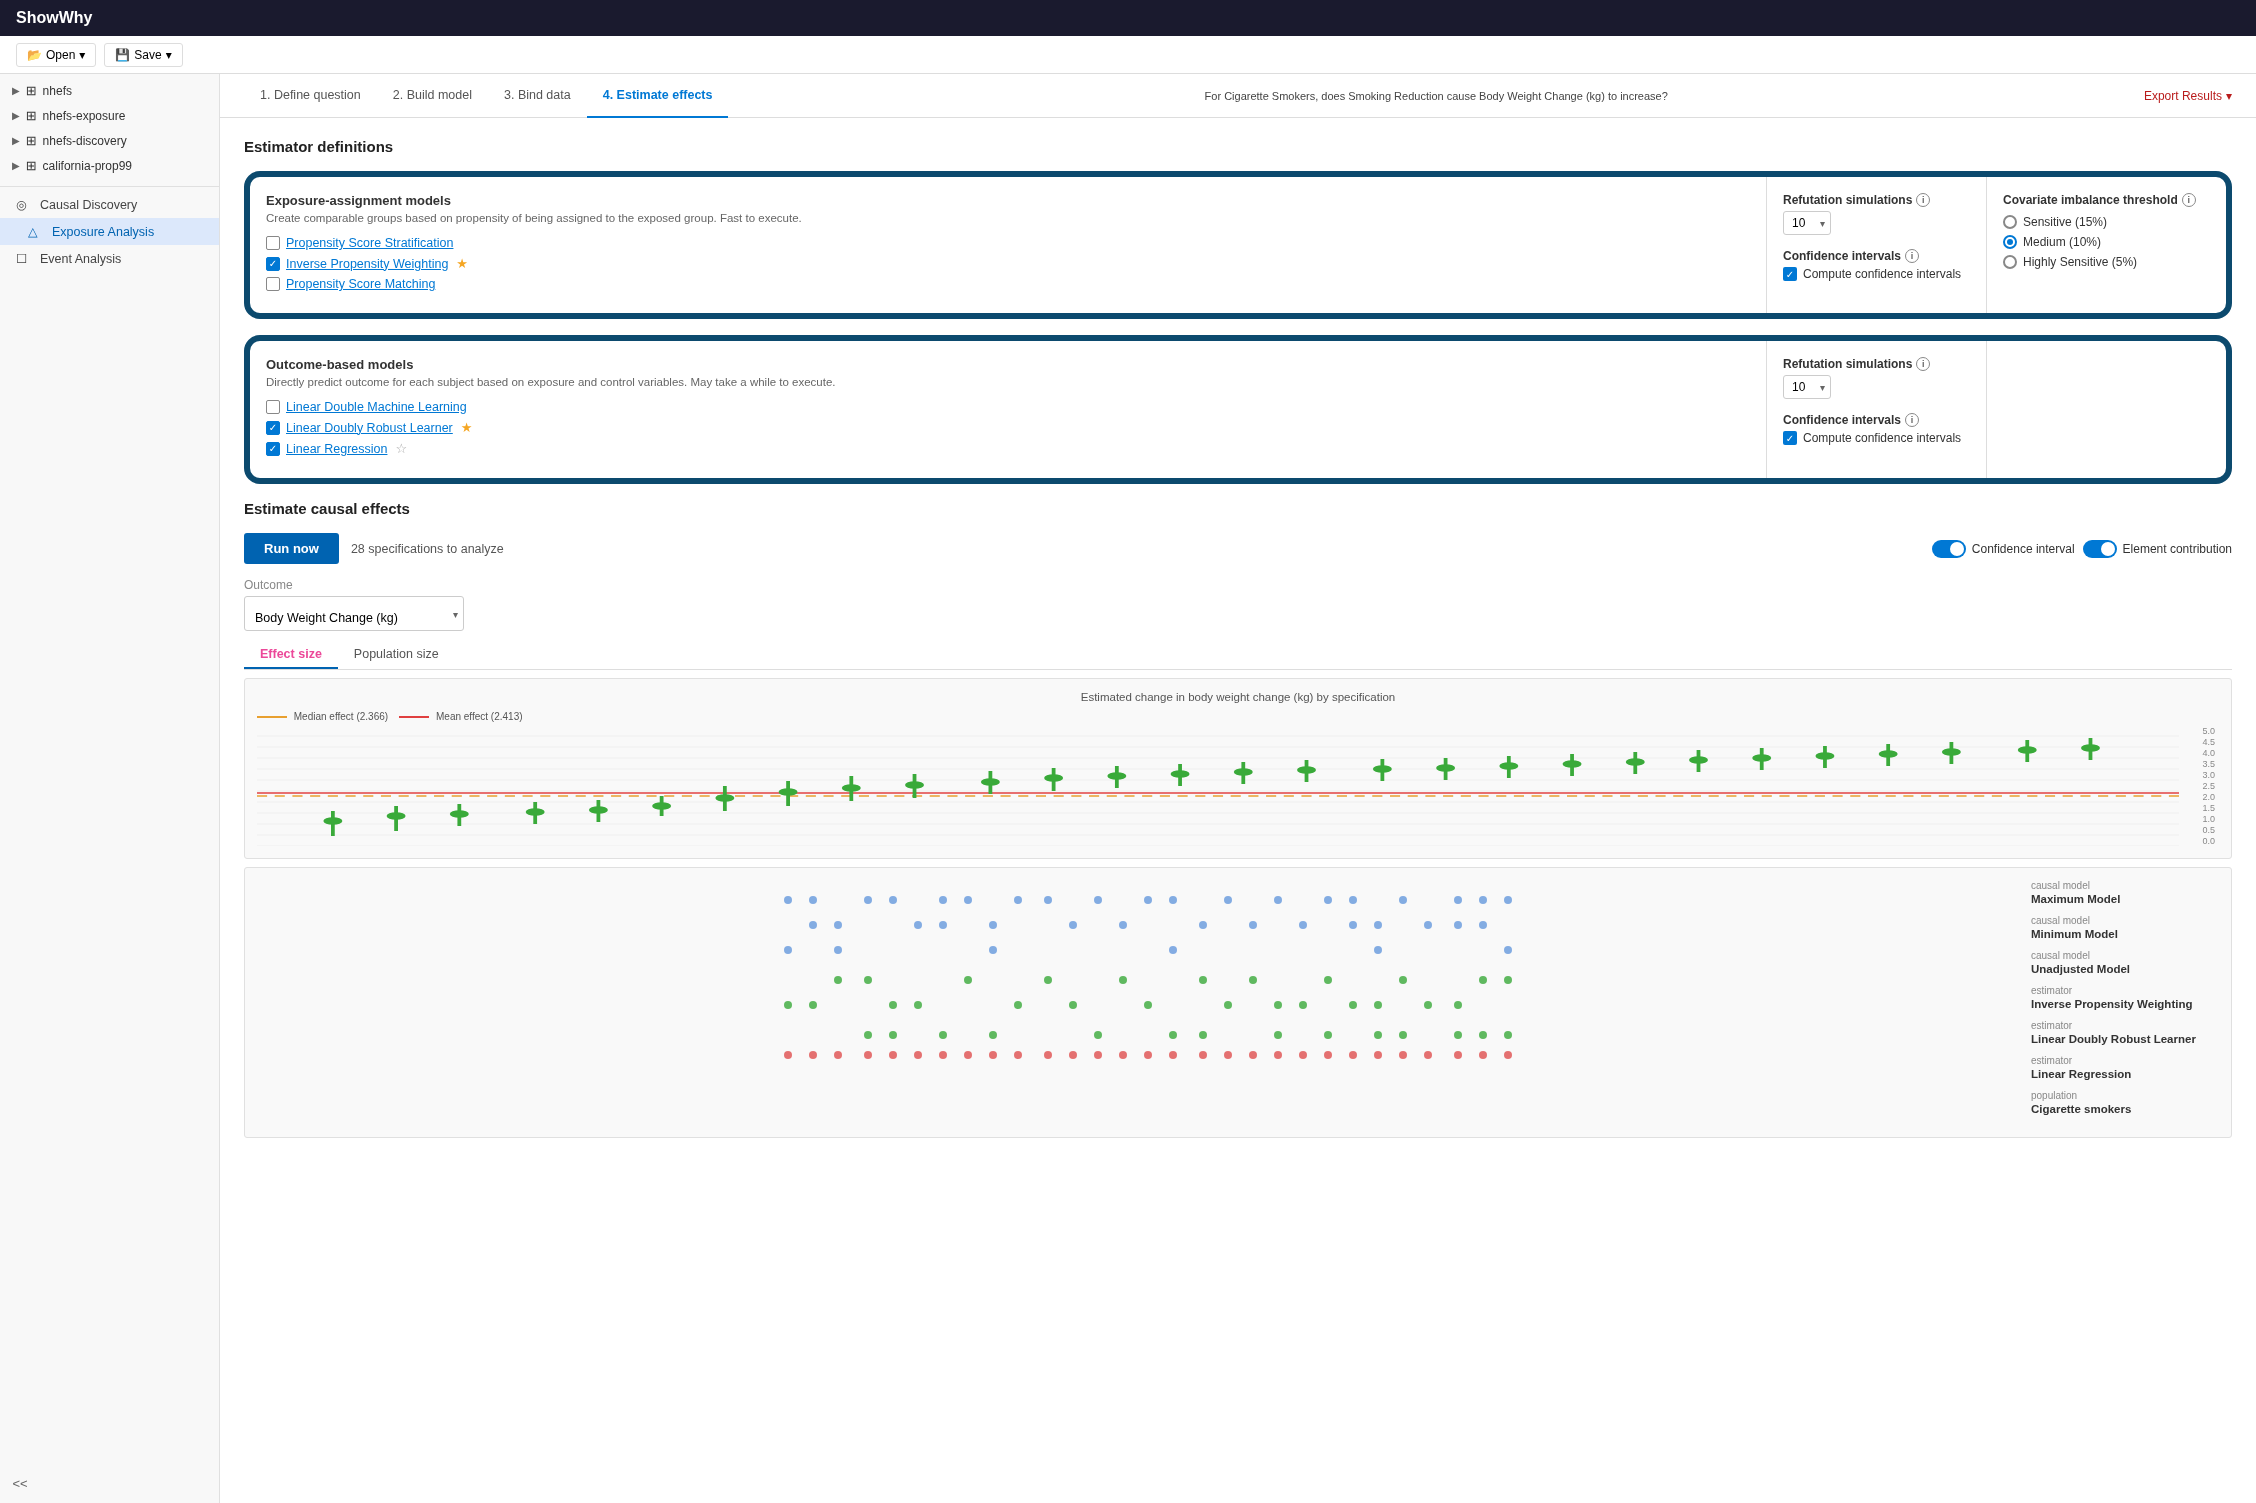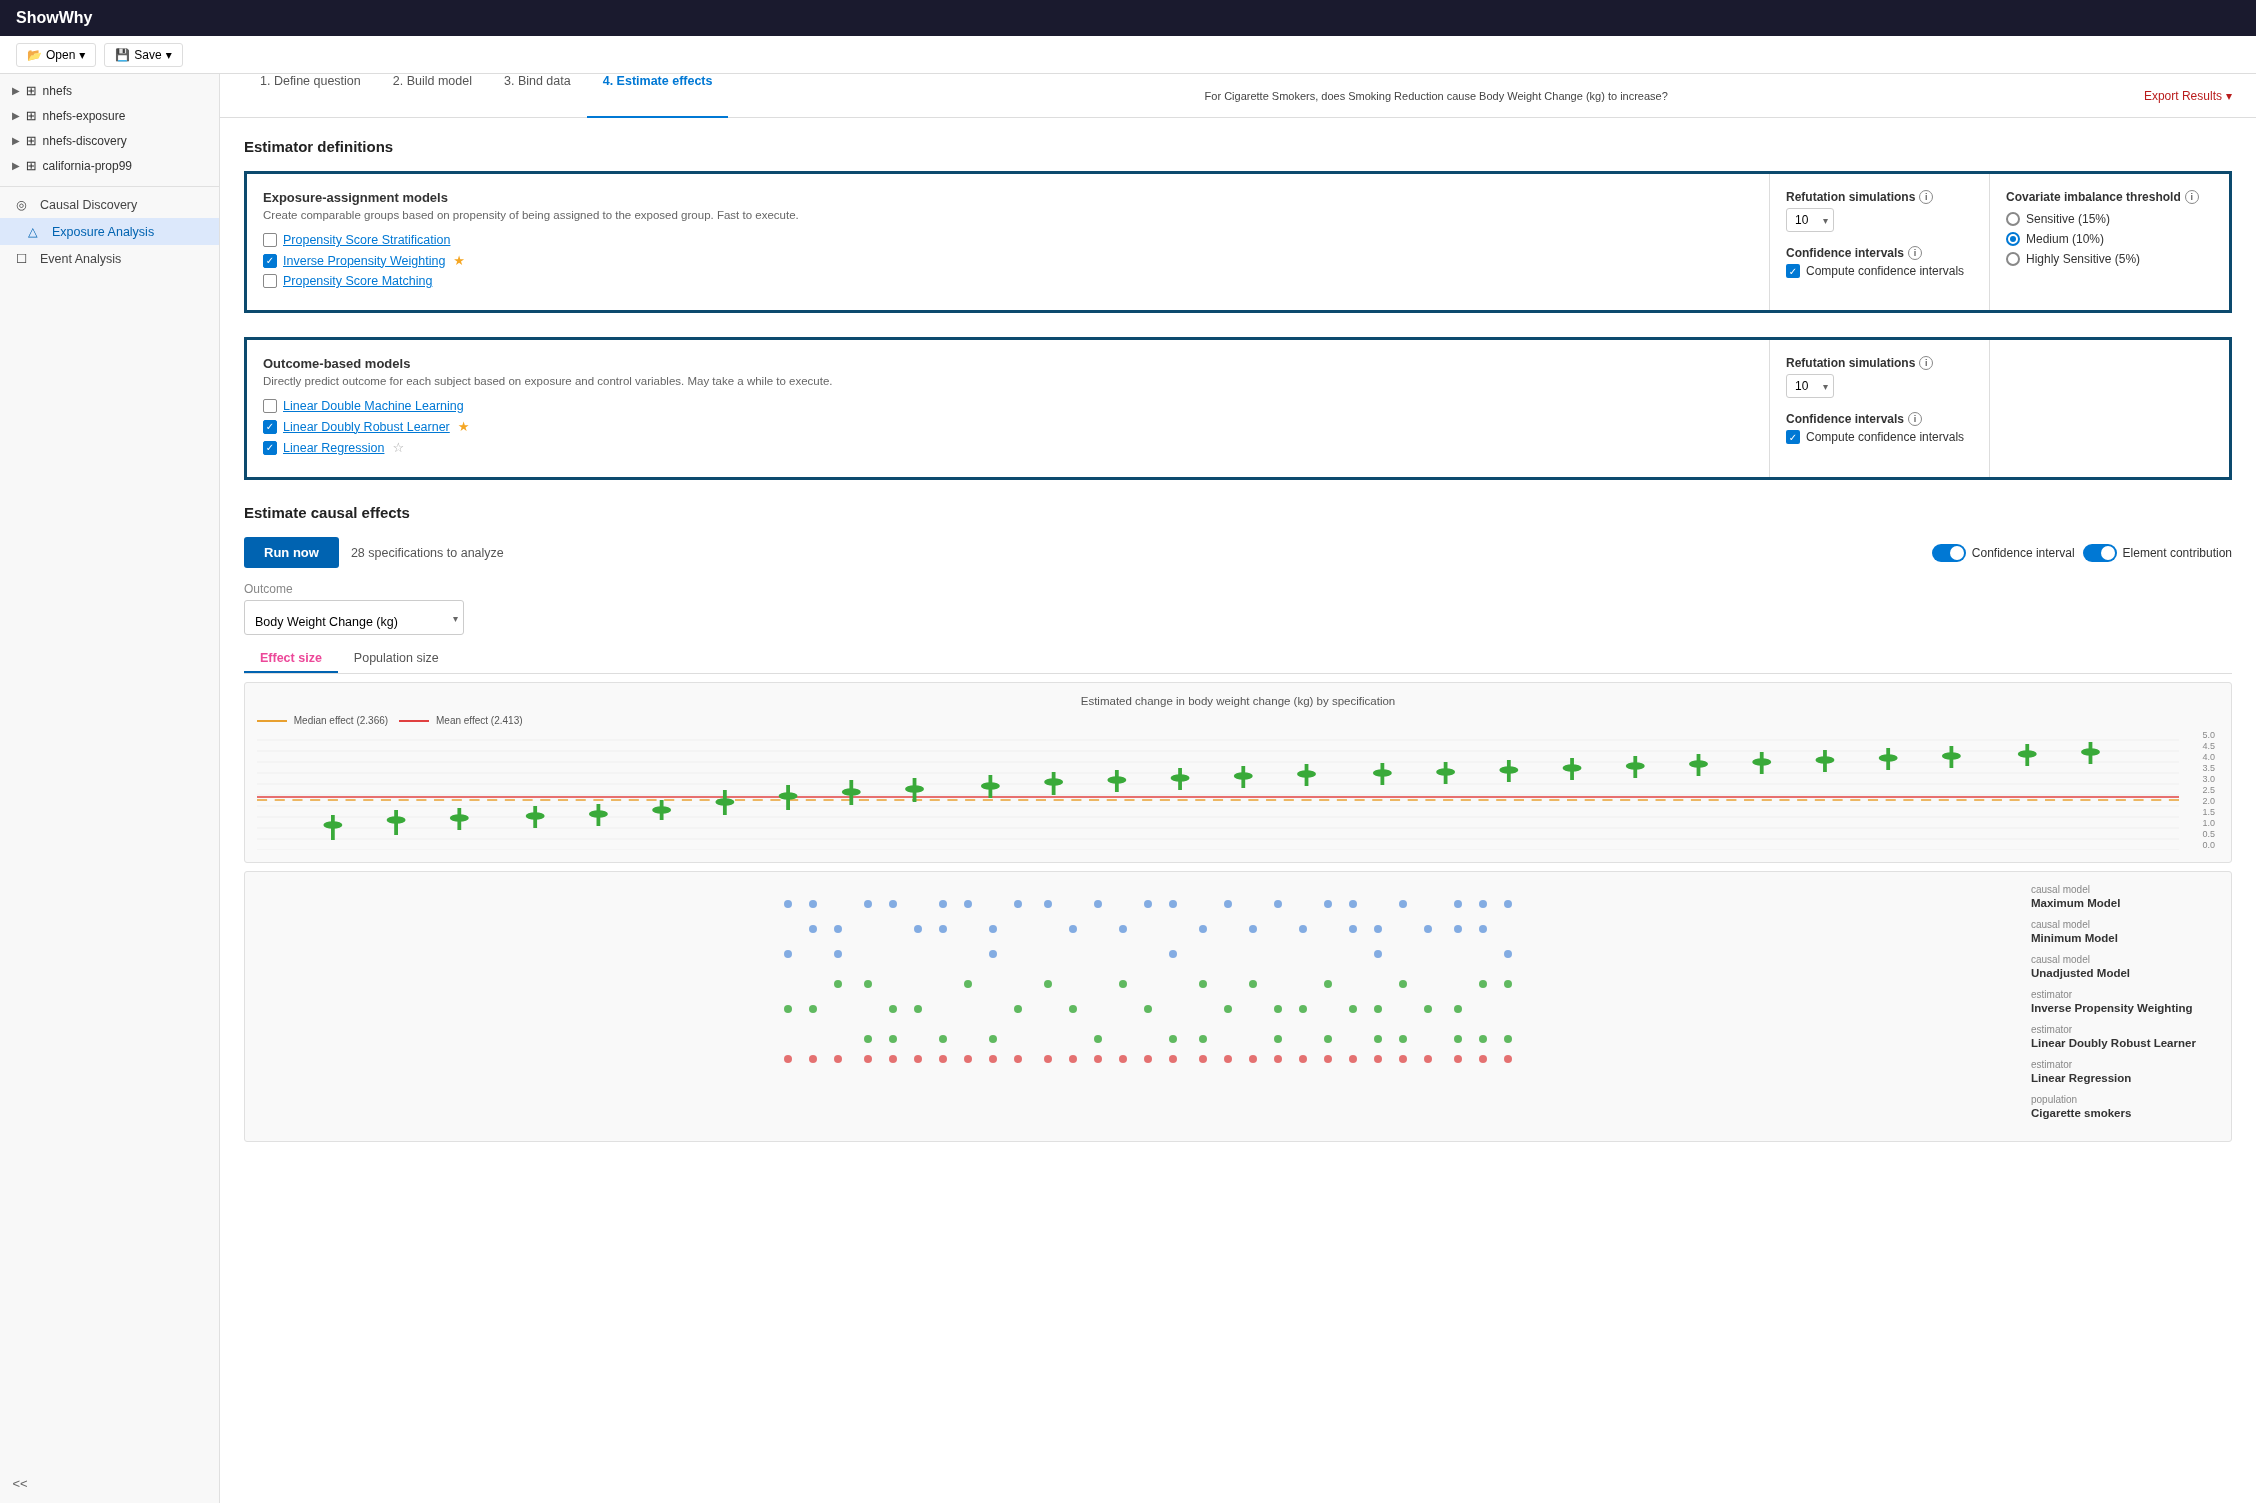--- a/index.html
+++ b/index.html
@@ -27,21 +27,21 @@
     .sidebar-nav-item.active { background: #dce8fb; color: #0063b1; }
     .sidebar-nav-item .nav-icon { width: 16px; }
     .sidebar-bottom { margin-top: auto; padding: 8px; }
     .sidebar-collapse-btn { display: flex; align-items: center; justify-content: center; width: 24px; height: 24px; cursor: pointer; color: #666; }
 
     
     #content { flex: 1; overflow-y: auto; padding: 0; background: #fff; }
 
     
     #step-tabs { background: #fff; border-bottom: 1px solid #ddd; display: flex; align-items: center; padding: 0 24px; height: 44px; }
-    .step-tab { padding: 0 16px; height: 44px; display: flex; font-size: 12.5px; color: #555; cursor: pointer; border-bottom: 2px solid transparent; }
+    .step-tab { padding: 0 16px; height: 44px; display: flex; align-items: center; font-size: 12.5px; color: #555; cursor: pointer; border-bottom: 2px solid transparent; }
     .step-tab.active { color: #0078d4; border-bottom: 2px solid #0078d4; font-weight: 600; }
     .step-question { flex: 1; text-align: center; font-size: 11px; color: #444; padding: 0 16px; }
     .export-btn { display: flex; align-items: center; gap: 4px; font-size: 12px; color: #b91c1c; cursor: pointer; }
 
     
     .content-inner { padding: 20px 24px; }
 
     .section-title { font-size: 15px; font-weight: 600; margin-bottom: 16px; color: #222; }
     .card-title { font-size: 13px; font-weight: 600; margin-bottom: 4px; }
     .card-desc { font-size: 11.5px; color: #666; margin-bottom: 12px; }
@@ -109,21 +109,21 @@
     
     .scatter-container { background: #f9f9f9; border: 1px solid #e0e0e0; border-radius: 3px; padding: 12px; position: relative; }
     .scatter-inner { display: flex; }
     .scatter-plot { flex: 1; height: 180px; }
     .scatter-legend { width: 200px; font-size: 10.5px; padding-left: 12px; }
     .scatter-legend-section { margin-bottom: 10px; }
     .scatter-legend-label { color: #888; font-size: 10px; margin-bottom: 2px; }
     .scatter-legend-title { font-size: 11.5px; font-weight: 600; color: #333; }
 
     
-    .estimator-card { border: 3px solid #0c4a6e; border-radius: 0; margin-bottom: 24px; display: flex; overflow: hidden; }
+    .estimator-card { border: 6px solid #0c4a6e; border-radius: 16px; margin-bottom: 16px; display: flex; overflow: hidden; }
     .estimator-left { flex: 1; padding: 16px; }
     .estimator-mid { width: 220px; border-left: 1px solid #ddd; padding: 16px; }
     .estimator-right { width: 240px; border-left: 1px solid #ddd; padding: 16px; }
   </style>
 </head>
 <body>
 
 <div id="topbar">
   <span class="app-title">ShowWhy</span>
 </div>

